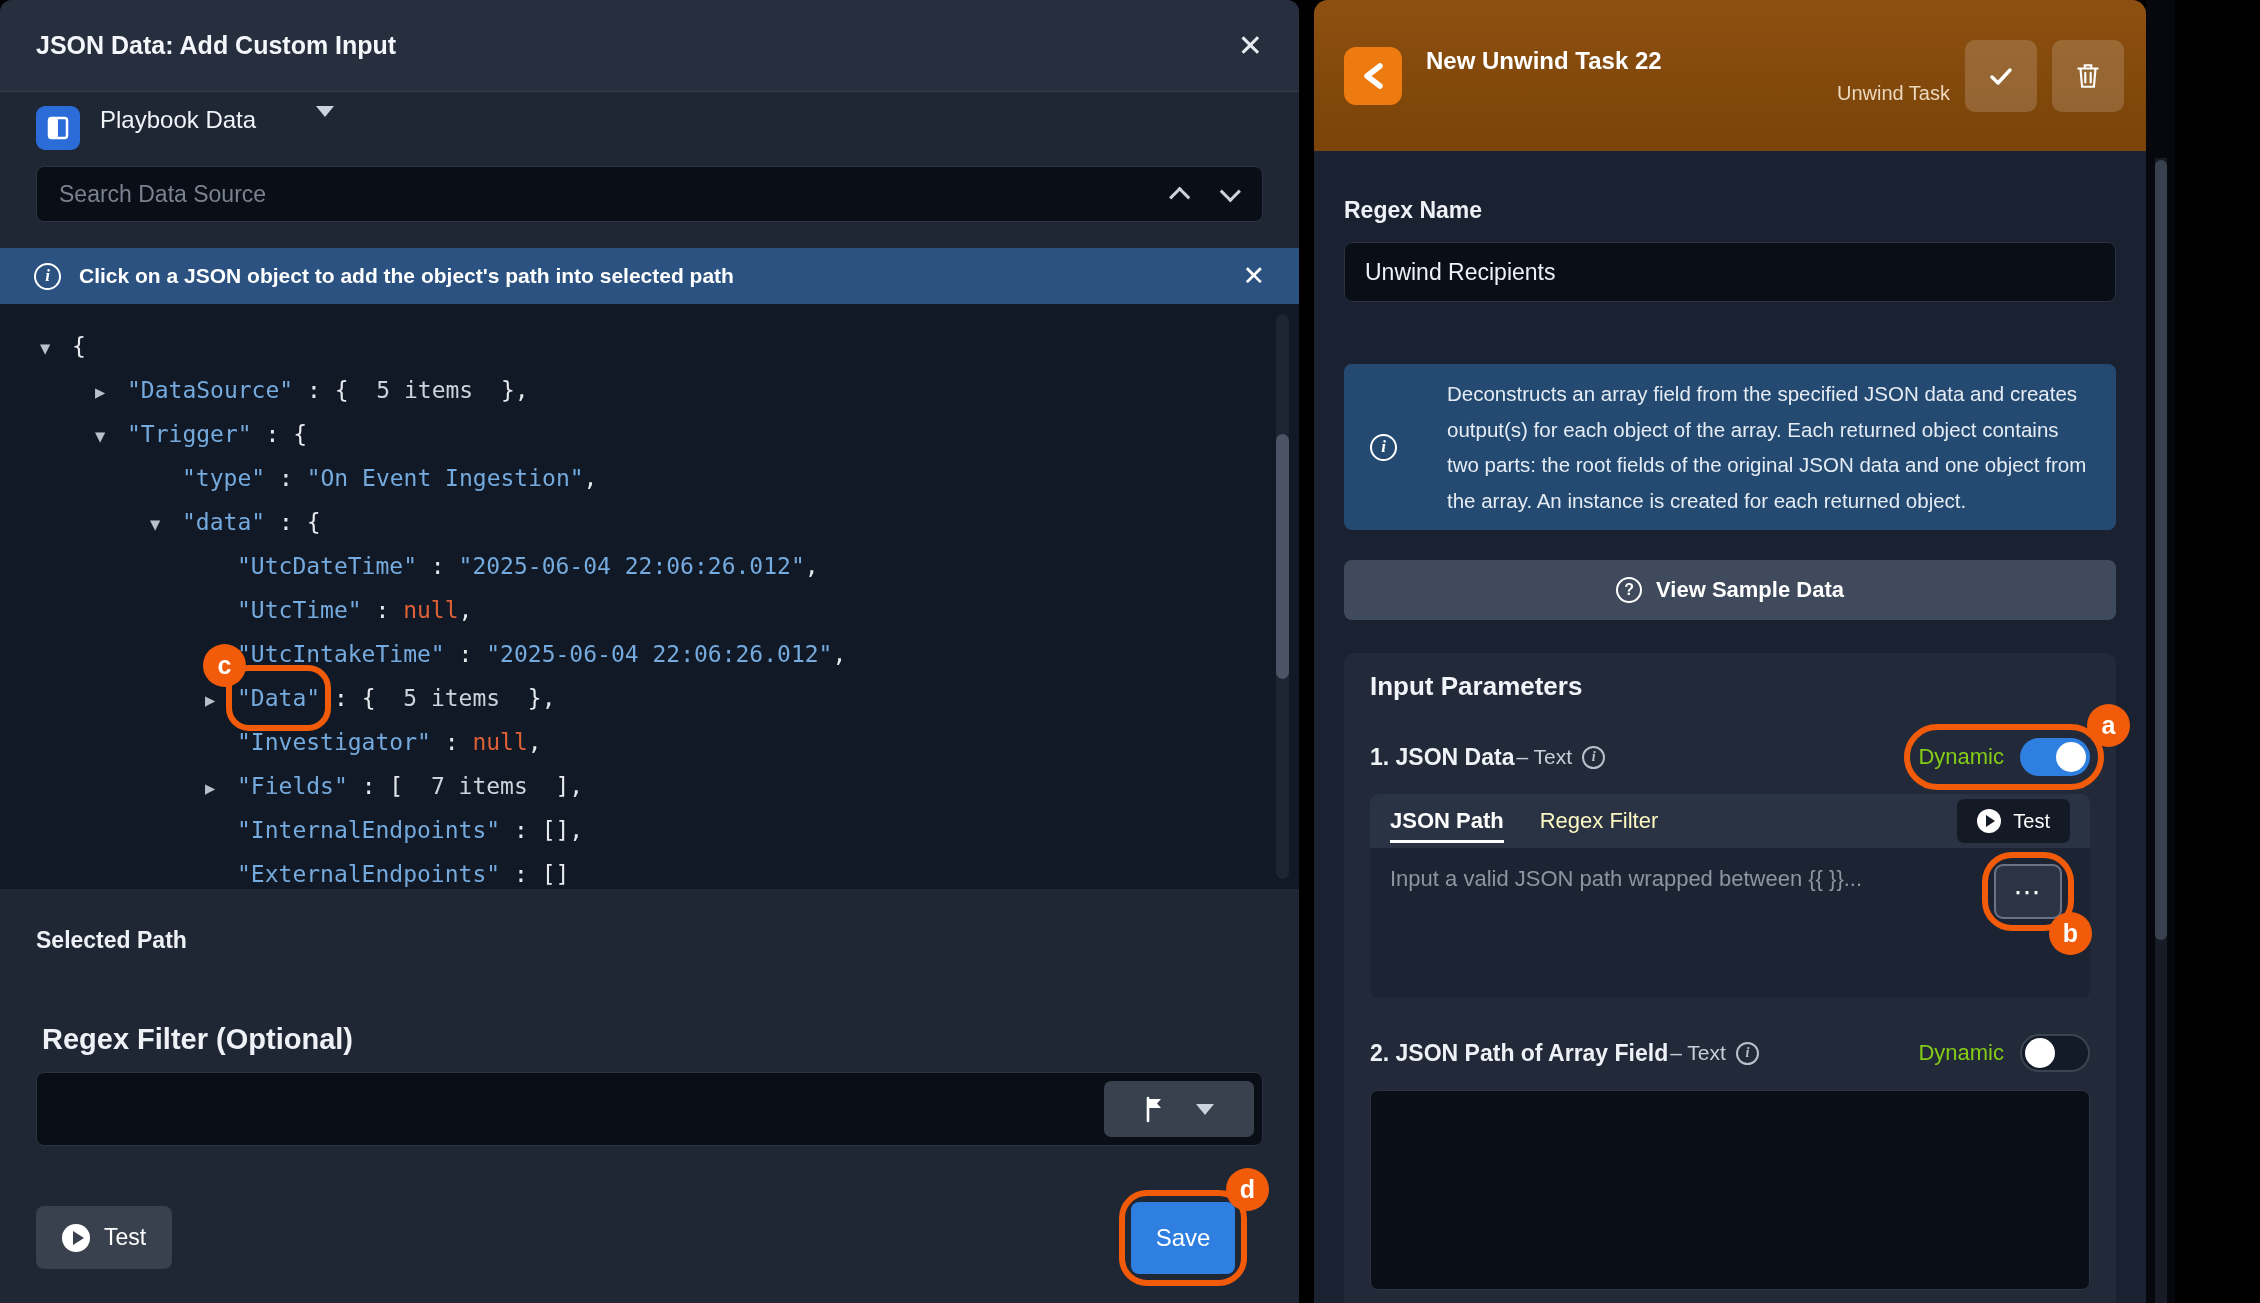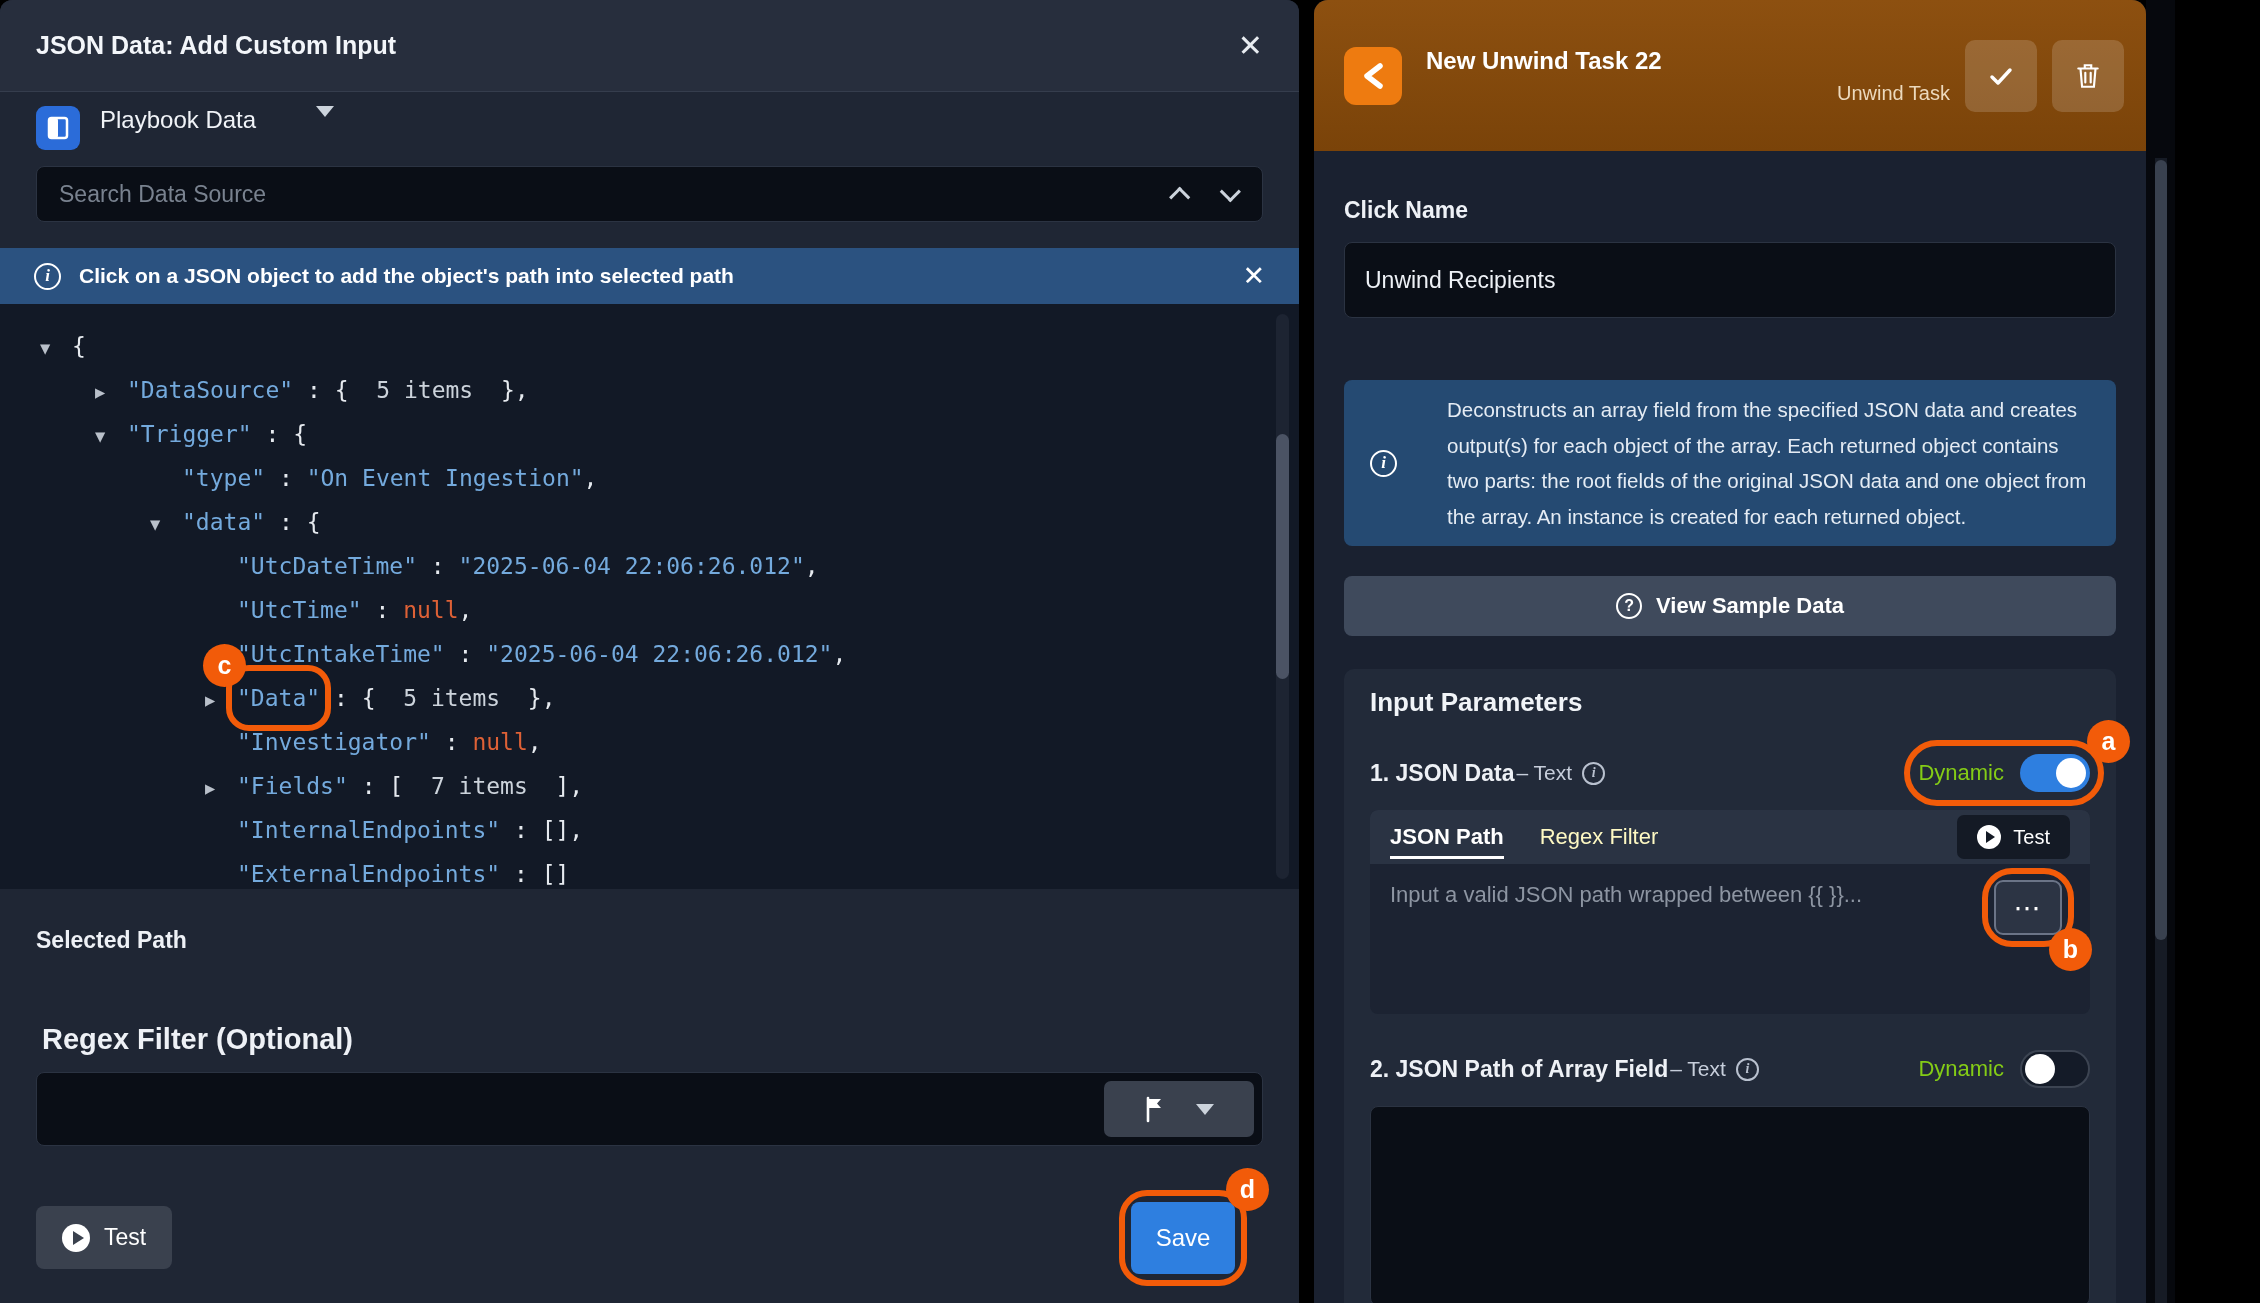--- a/index.html
+++ b/index.html
@@ -78,21 +78,21 @@
 
   .task-header { height:151px; background:linear-gradient(180deg,#8d5010,#7a4309); border-radius:14px 14px 0 0; display:flex; align-items:center; padding:0 22px 0 30px; flex:none; }
   .task-icon { width:58px; height:58px; border-radius:12px; background:#ee7b10; display:flex; align-items:center; justify-content:center; flex:none; }
   .task-titles { flex:1; margin-left:24px; }
   .task-title { font-size:24px; font-weight:bold; color:#fff; }
   .task-subtitle { font-size:20px; color:#ecd9bd; margin-top:7px;text-align:right; }
   .hdr-btn { width:72px; height:72px; border-radius:10px; background:rgba(255,255,255,0.16); border:none; display:flex; align-items:center; justify-content:center; margin-left:15px; cursor:pointer; }
 
   .task-body { flex:1; padding:0 30px; }
   .field-label { margin-top:46px; font-size:23px; font-weight:bold; color:#eef1f6; }
-  .task-input { margin-top:18px; width:100%; height:76px; background:#0a0e16; border:1px solid #2b3342; border-radius:8px; color:#eef1f6; font-size:23px; padding:0 20px; outline:none; }
+  .task-input { margin-top:18px; width:100%; height:60px; background:#0a0e16; border:1px solid #2b3342; border-radius:8px; color:#eef1f6; font-size:23px; padding:0 20px; outline:none; }
 
   .desc-box { margin-top:62px; background:#254a72; border-radius:8px; display:flex; gap:22px; padding:12px 26px; align-items:center; }
   .desc-text { color:#e5ecf4; font-size:20.5px; line-height:35.5px;margin-left:28px; }
 
   .sample-btn { margin-top:30px; width:100%; height:60px; background:#3f4a5c; border:none; border-radius:8px; color:#fff; font-size:22px; font-weight:bold; display:flex; align-items:center; justify-content:center; gap:14px; cursor:pointer; font-family:inherit; }
   .q-circ { width:26px; height:26px; border:2px solid #fff; border-radius:50%; color:#fff; font-size:16px; font-weight:bold; display:inline-flex; align-items:center; justify-content:center; flex:none; }
 
   .params-card { margin-top:33px; background:#222a39; border-radius:10px; padding:18px 26px 30px; min-height:640px; }
   .params-heading { font-size:26px; font-weight:bold; color:#f1f4f8; }
   .param-row { margin-top:34px; display:flex; align-items:center; height:42px; }
@@ -225,21 +225,21 @@
             </svg>
         </button>
         <button class="hdr-btn">
           <svg width="26" height="28" viewBox="0 0 24 26">
               <path d="M3 6h18M9 6V3h6v3M5 6l1.5 17h11L19 6M9.5 10v9M14.5 10v9" stroke="#fff" stroke-width="2" fill="none" stroke-linecap="round"></path>
             </svg>
         </button>
       </header>
 
       <div class="task-body">
-        <div class="field-label">Click Name</div>
+        <div class="field-label">Regex Name</div>
         <input class="task-input" type="text" value="Unwind Recipients" style="">
 
         <div class="desc-box">
           <span class="i-circ big">i</span>
           <div class="desc-text">Deconstructs an array field from the specified JSON data and creates output(s) for each object of the array. Each returned object contains two parts: the root fields of the original JSON data and one object from the array. An instance is created for each returned object.</div>
         </div>
 
         <button class="sample-btn">
           <span class="q-circ">?</span>
           <span>View Sample Data</span>

